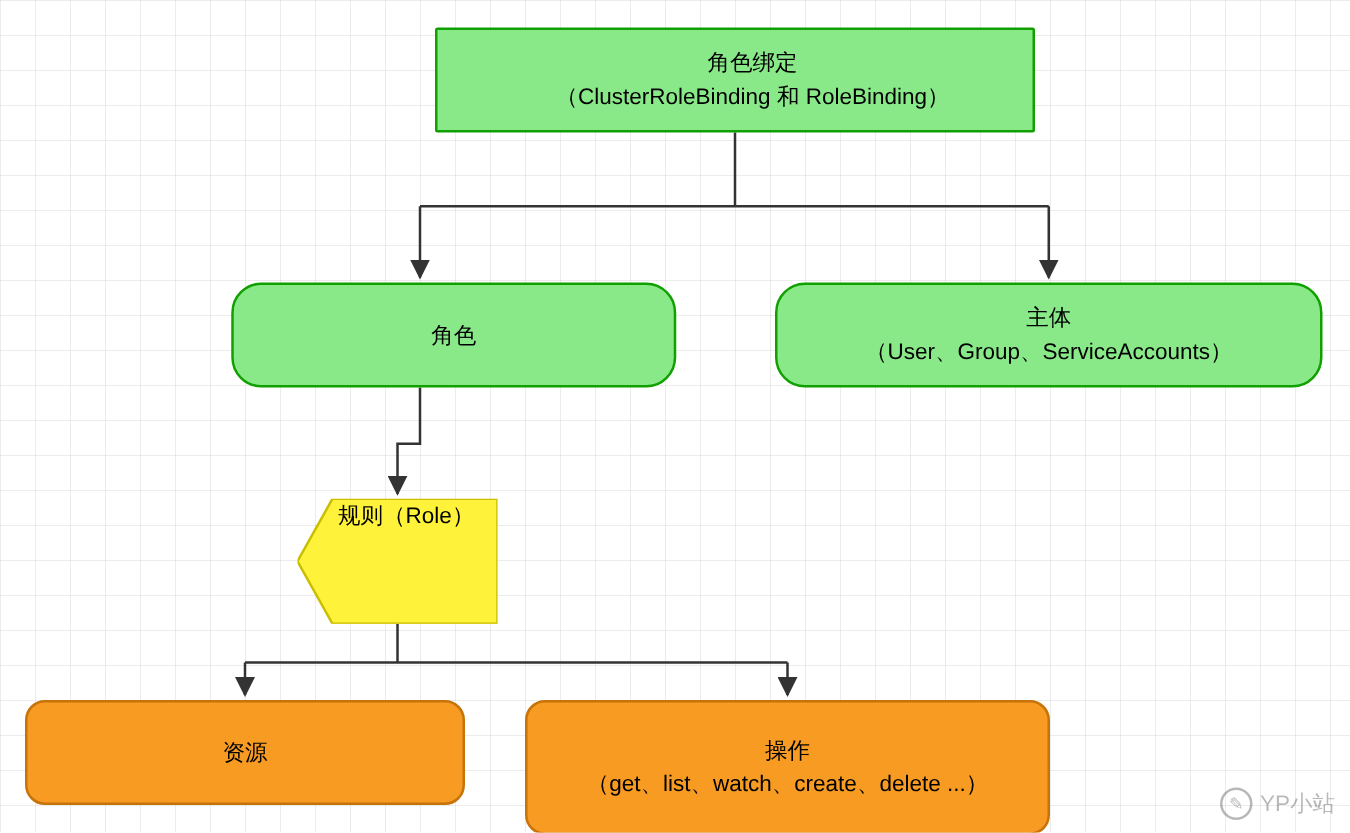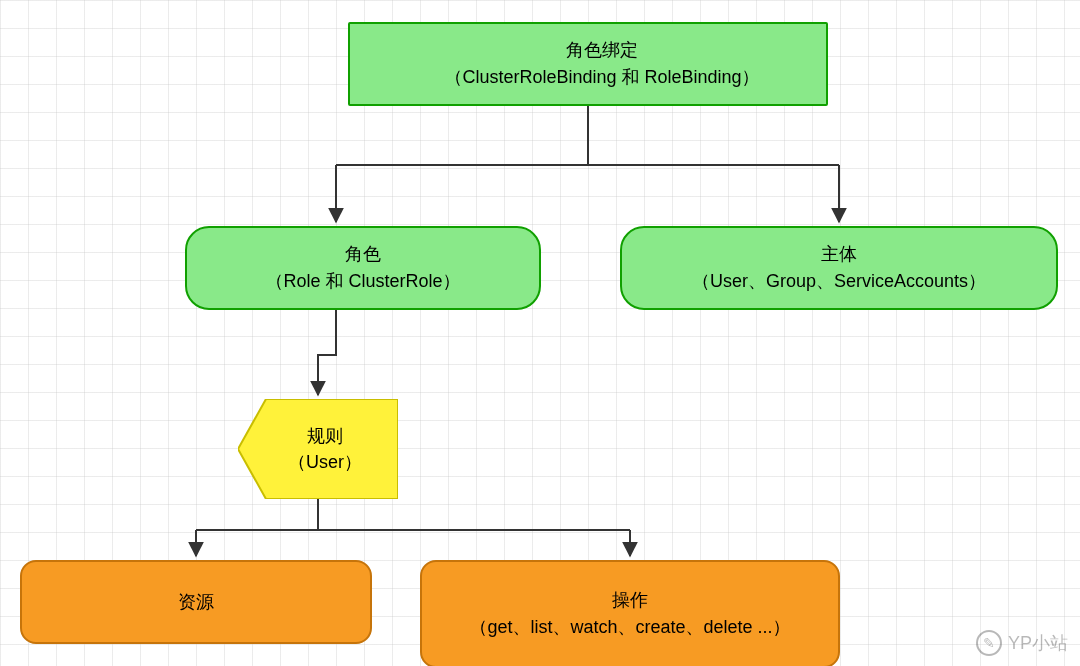--- a/index.html
+++ b/index.html
@@ -58,22 +58,21 @@
   .rule-shape {
     position:absolute;
     top:0;left:0;
     width:100%;height:100%;
   }
   .rule-label {
     position: absolute;
     top:0;left:0;
     width:100%;height:100%;
     display:flex;
-    flex-direction:column;
-    align-items:center;
+    flex-direction:row;
     justify-content:center;
     font-size:18px;
     line-height:1.45;
     text-align:center;
     padding-left:14px;
   }
 
   .watermark {
     position:absolute;
     right: 12px;
@@ -118,35 +117,34 @@
   </g>
 </svg>
 
 <div class="node rect" style="left:348px; top:22px; width:480px; height:84px;">
   <span>角色绑定</span>
   <span>（ClusterRoleBinding 和 RoleBinding）</span>
 </div>
 
 <div class="node rounded" style="left:185px; top:226px; width:356px; height:84px;">
   <span>角色</span>
-  <span>（Role 和 ClusterRole）</span>
 </div>
 
 <div class="node rounded" style="left:620px; top:226px; width:438px; height:84px;">
   <span>主体</span>
   <span>（User、Group、ServiceAccounts）</span>
 </div>
 
 <div class="rule-wrap" style="left:238px; top:399px;">
   <svg class="rule-shape" viewBox="0 0 160 100" preserveAspectRatio="none">
     <polygon points="28,0 160,0 160,100 28,100 0,50" fill="#fff23a" stroke="#c9be00" stroke-width="2"></polygon>
   </svg>
   <div class="rule-label">
     <span>规则</span>
-    <span>（User）</span>
+    <span>（Role）</span>
   </div>
 </div>
 
 <div class="node orange" style="left:20px; top:560px; width:352px; height:84px;">
   <span>资源</span>
 </div>
 
 <div class="node orange" style="left:420px; top:560px; width:420px; height:108px;">
   <span>操作</span>
   <span>（get、list、watch、create、delete ...）</span>

